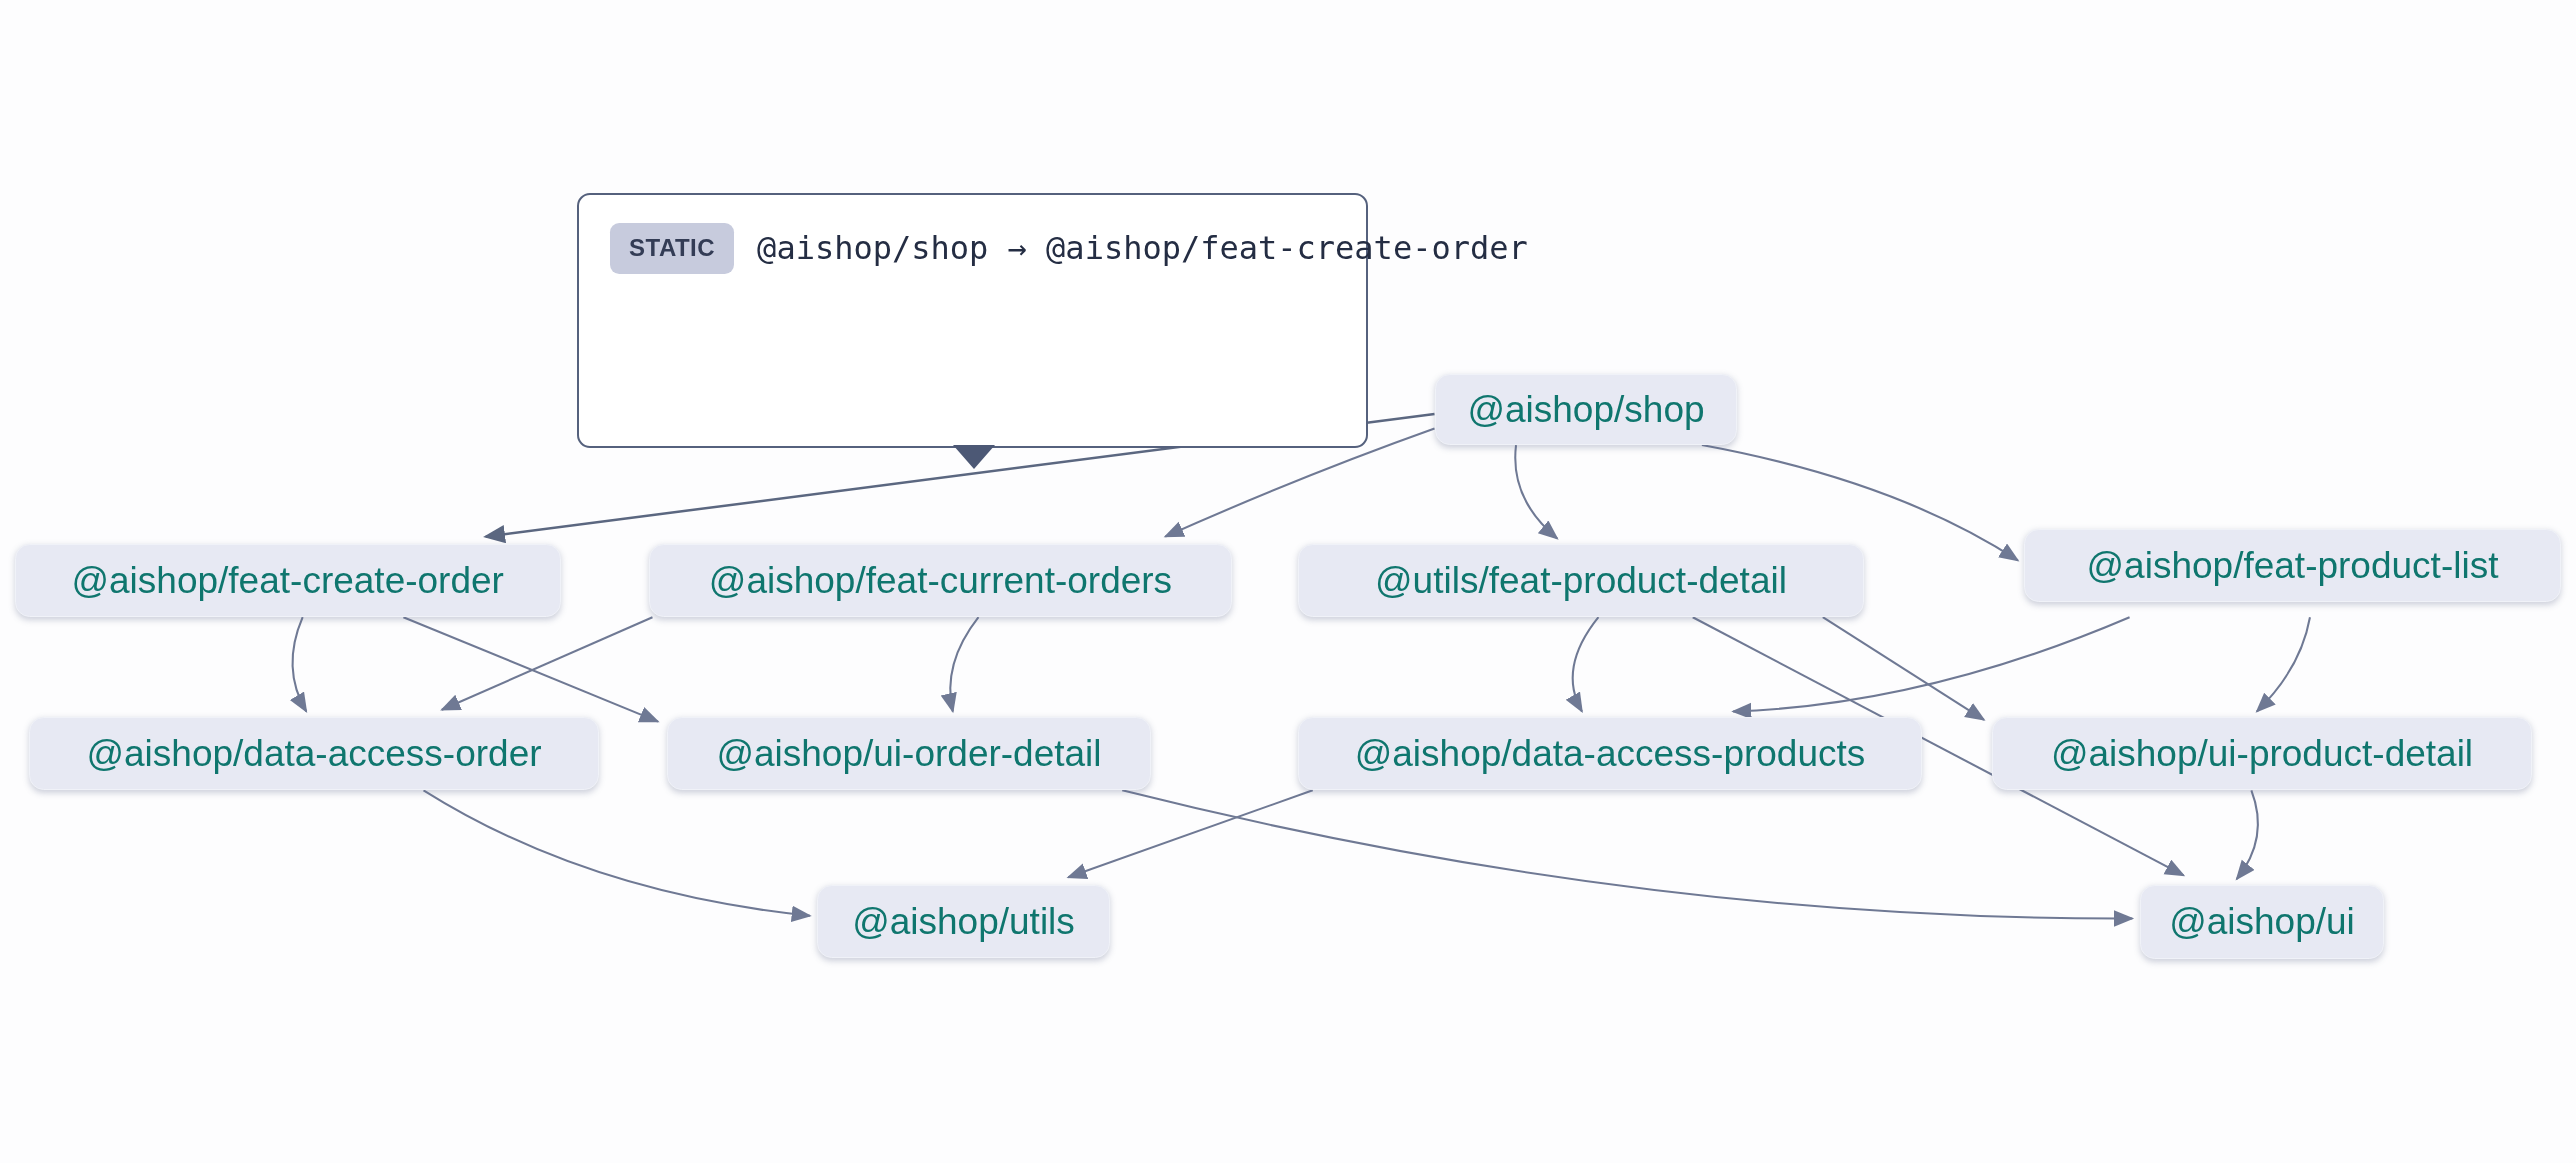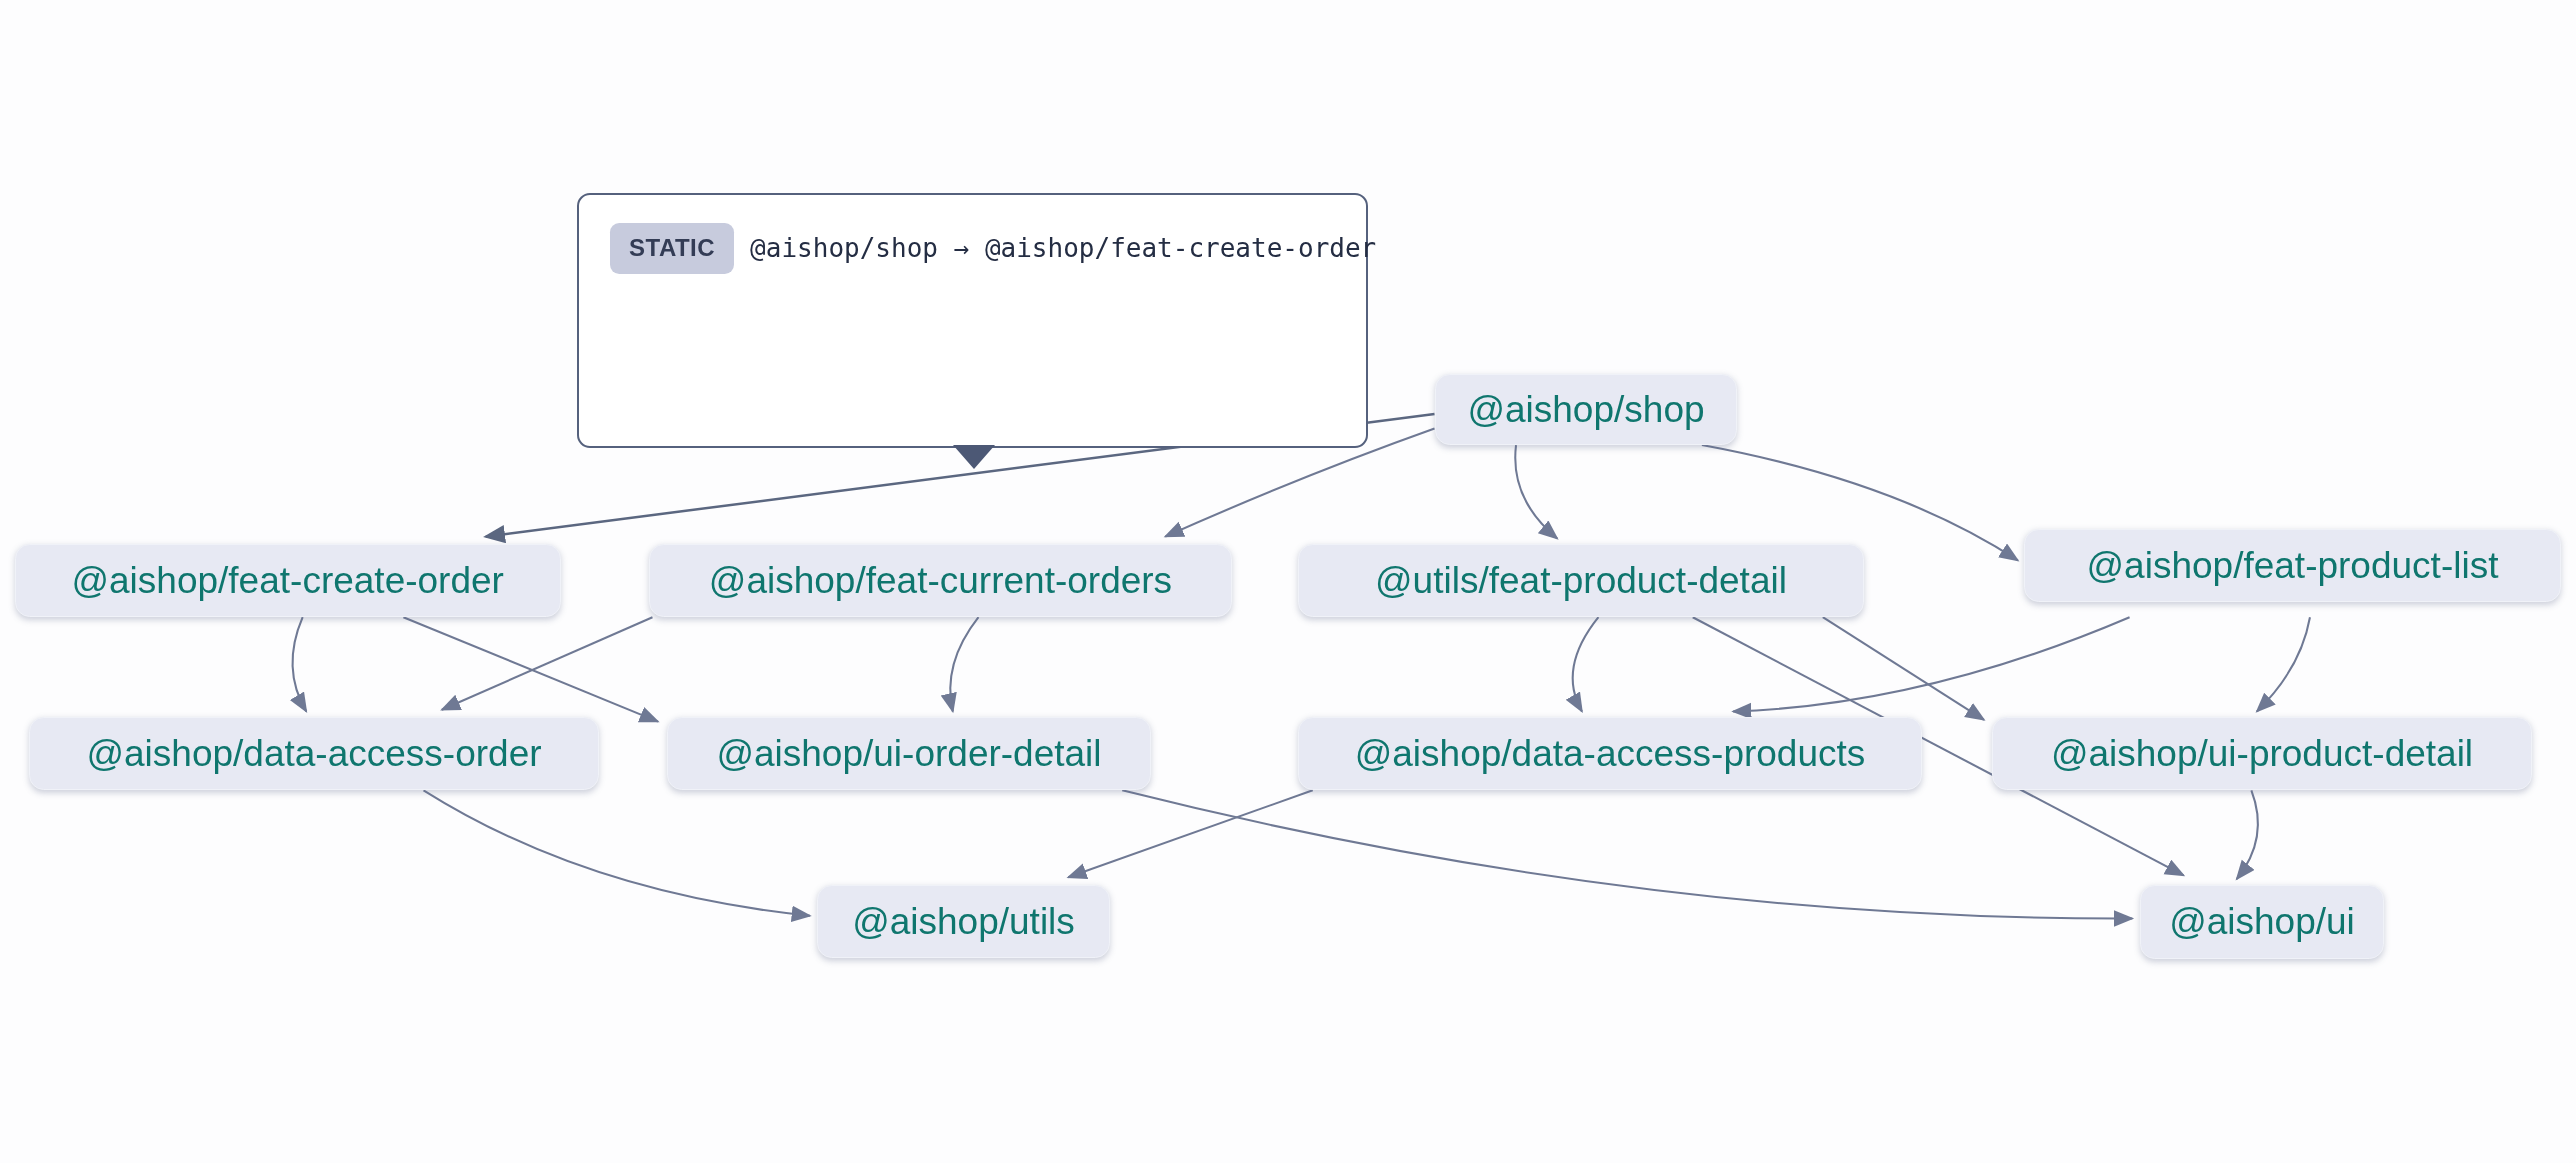--- a/index.html
+++ b/index.html
@@ -68,35 +68,35 @@
     left: 374px;
     width: 0;
     height: 0;
     border-left: 21px solid transparent;
     border-right: 21px solid transparent;
     border-top: 24px solid #4c5875;
   }
   .tooltip-header {
     display: flex;
     align-items: center;
-    gap: 16px;
+    gap: 23px;
   }
   .badge {
     background: #c7cbdd;
     color: #333c55;
     font-size: 24px;
     font-weight: bold;
     letter-spacing: 0.5px;
     padding: 13.7px 19px;
     border-radius: 9.2px;
     line-height: 1;
   }
   .edge-text {
     font-family: "DejaVu Sans Mono", monospace;
-    font-size: 26px;
+    font-size: 32px;
     color: #242d43;
     white-space: nowrap;
   }
   .files-panel {
     margin-top: 26.6px;
     border: 1.8px solid #e4e6ef;
     border-radius: 9.2px;
     overflow: hidden;
     background: #ffffff;
   }

